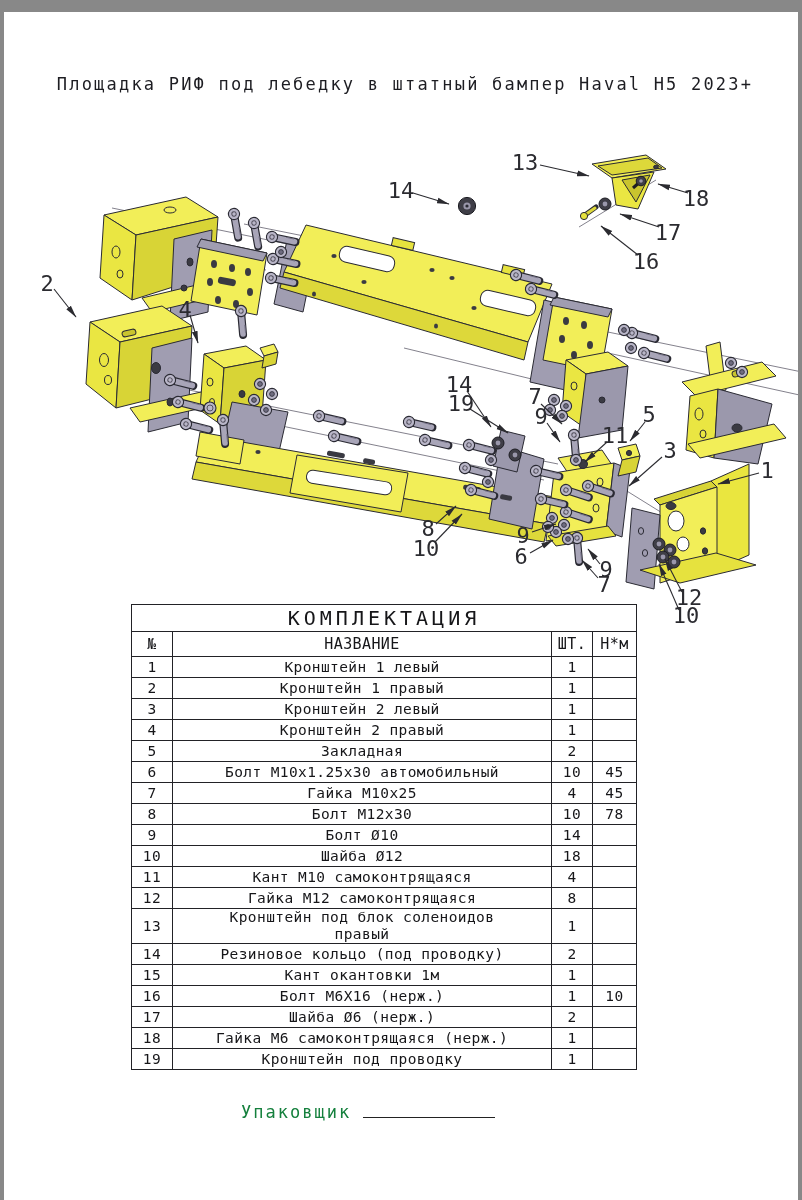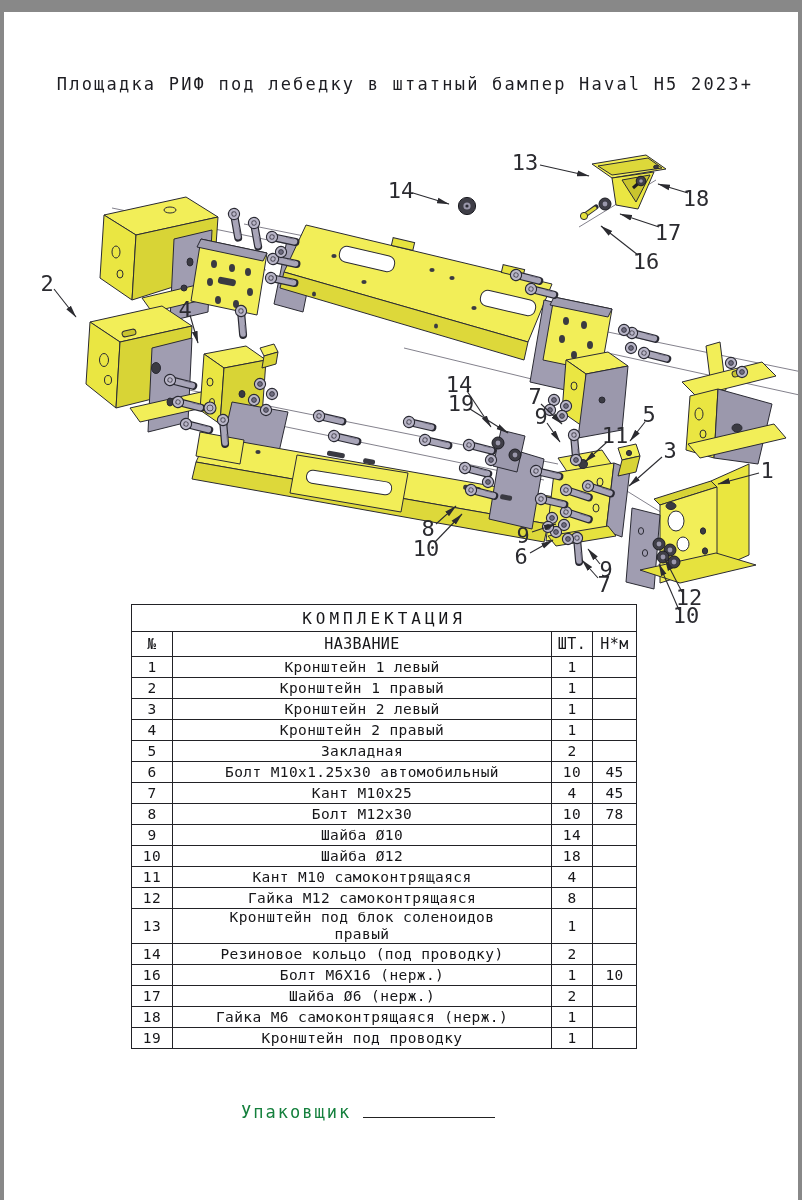--- a/index.html
+++ b/index.html
@@ -9,21 +9,21 @@
          font-size:17px;line-height:24px;letter-spacing:2.2px;color:#1d1d22;}
   .title .l2{letter-spacing:3px;}
   svg.diagram{position:absolute;left:0;top:0;width:802px;height:1200px;}
   svg .out{stroke:#2a2a33;stroke-width:1;}
   svg text.co{font-family:"DejaVu Sans Mono","Liberation Mono",monospace;font-size:22px;fill:#2b2b30;}
   
   table.kit{position:absolute;left:127px;top:592px;width:505px;border-collapse:collapse;
             table-layout:fixed;font-size:14.5px;letter-spacing:0.4px;color:#161619;}
   table.kit td,table.kit th{border:1.5px solid #222226;padding:0 2px;text-align:center;
             font-weight:normal;white-space:pre-line;line-height:17px;}
-  table.kit .trow{height:27px;font-size:16px;letter-spacing:4px;}
+  table.kit .trow{height:27px;font-size:20px;letter-spacing:4px;}
   table.kit .hrow{height:25px;font-size:15px;}
   table.kit tr.r{height:21px;}
   col.c-num{width:41px;}col.c-name{width:379px;}col.c-qty{width:41px;}col.c-tq{width:44px;}
   .packer{position:absolute;left:237px;top:1090px;font-size:17px;letter-spacing:2px;color:#15803d;}
   .packer .line{display:inline-block;width:132px;border-bottom:1.6px solid #222;margin-left:12px;
                 height:14px;vertical-align:baseline;}
 </style>
 </head>
 <body>
 
@@ -416,33 +416,33 @@
           <td></td>
         </tr>
         <tr class="r">
           <td>6</td>
           <td>Болт М10х1.25х30 автомобильный</td>
           <td>10</td>
           <td>45</td>
         </tr>
         <tr class="r">
           <td>7</td>
-          <td>Кант М10х25</td>
+          <td>Гайка М10х25</td>
           <td>4</td>
           <td>45</td>
         </tr>
         <tr class="r">
           <td>8</td>
           <td>Болт М12х30</td>
           <td>10</td>
           <td>78</td>
         </tr>
         <tr class="r">
           <td>9</td>
-          <td>Шайба Ø10</td>
+          <td>Болт Ø10</td>
           <td>14</td>
           <td></td>
         </tr>
         <tr class="r">
           <td>10</td>
           <td>Шайба Ø12</td>
           <td>18</td>
           <td></td>
         </tr>
         <tr class="r">
@@ -464,20 +464,26 @@
           <td>1</td>
           <td></td>
         </tr>
         <tr class="r">
           <td>14</td>
           <td>Резиновое кольцо (под проводку)</td>
           <td>2</td>
           <td></td>
         </tr>
         <tr class="r">
+          <td>15</td>
+          <td>Кант окантовки 1м</td>
+          <td>1</td>
+          <td></td>
+        </tr>
+        <tr class="r">
           <td>16</td>
           <td>Болт М6Х16 (нерж.)</td>
           <td>1</td>
           <td>10</td>
         </tr>
         <tr class="r">
           <td>17</td>
           <td>Шайба Ø6 (нерж.)</td>
           <td>2</td>
           <td></td>

